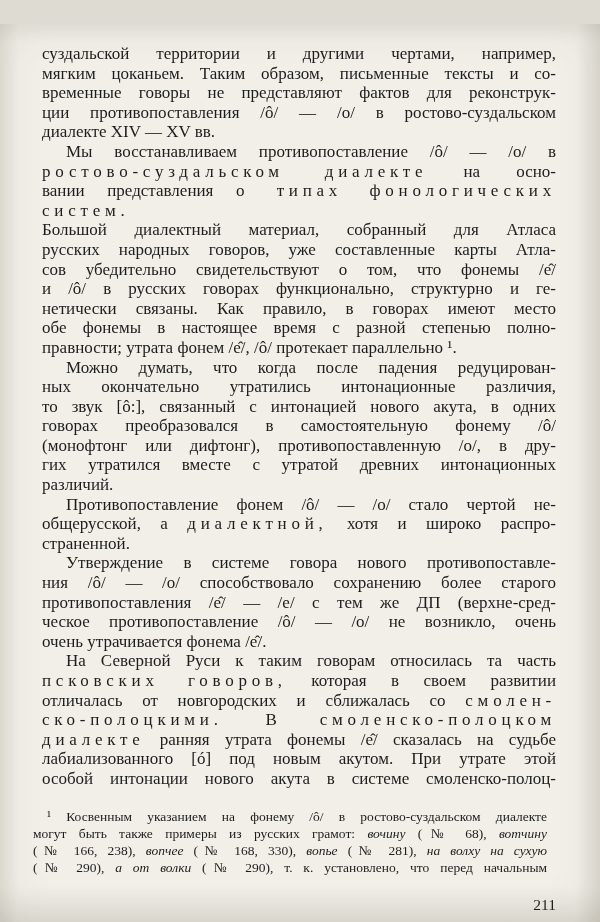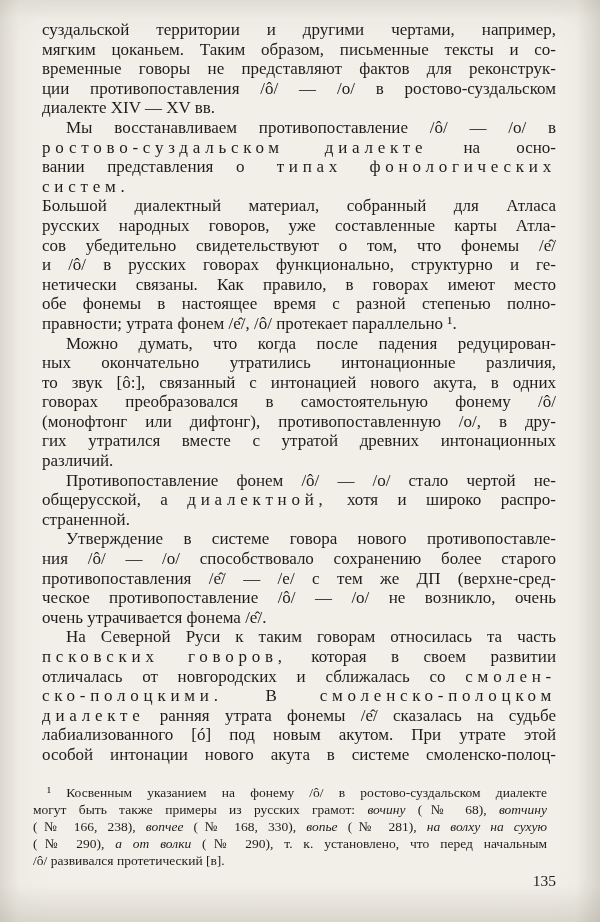--- a/index.html
+++ b/index.html
@@ -10,20 +10,21 @@
     position:relative;
     overflow:hidden;
   }
   .page{
     position:absolute;inset:0;
     background:
       linear-gradient(to right, rgba(110,100,80,0.10), rgba(0,0,0,0) 3%, rgba(0,0,0,0) 96%, rgba(110,100,80,0.14)),
       linear-gradient(to bottom, rgba(110,100,80,0.07), rgba(0,0,0,0) 2%, rgba(0,0,0,0) 96%, rgba(110,100,80,0.12)),
       var(--paper, #f1efe8);
     box-shadow: inset 0 0 46px rgba(70,60,40,0.10);
+    margin-top: 24px;
   }
   .body-text{
     position:absolute;left:42px;top:20px;width:514px;
     color:var(--ink, #1d1d1d);
     font-size:17px;line-height:19.6px;
   }
   .line{text-align:justify;text-align-last:justify;}
   .line.last{text-align-last:left;}
   .body-text .indent{text-indent:24px;}
   .footnote .indent{text-indent:14px;}
@@ -81,16 +82,15 @@
       <div class="line"><span class="sp">ско-полоцкими.</span><span> В </span><span class="sp">смоленско-полоцком</span></div>
       <div class="line"><span class="sp">диалекте</span><span> ранняя утрата фонемы /е̂/ сказалась на судьбе</span></div>
       <div class="line"><span>лабиализованного [ó] под новым акутом. При утрате этой</span></div>
       <div class="line"><span>особой интонации нового акута в системе смоленско-полоц-</span></div>
     </div>
   <div class="footnote" id="footnote">
       <div class="line indent"><span>¹ Косвенным указанием на фонему /ô/ в ростово-суздальском диалекте</span></div>
       <div class="line"><span>могут быть также примеры из русских грамот: </span><span class="it">вочину</span><span> (№ 68), </span><span class="it">вотчину</span></div>
       <div class="line"><span>(№ 166, 238), </span><span class="it">вопчее</span><span> (№ 168, 330), </span><span class="it">вопье</span><span> (№ 281), </span><span class="it">на волху на сухую</span></div>
       <div class="line"><span>(№ 290), </span><span class="it">а от волки</span><span> (№ 290), т. к. установлено, что перед начальным</span></div>
-      <div class="line last"><span>/ô/ развивался протетический [в].</span></div>
     </div>
-  <div class="page-number">135</div>
+  <div class="page-number">211</div>
 </div>
 
 </body></html>

